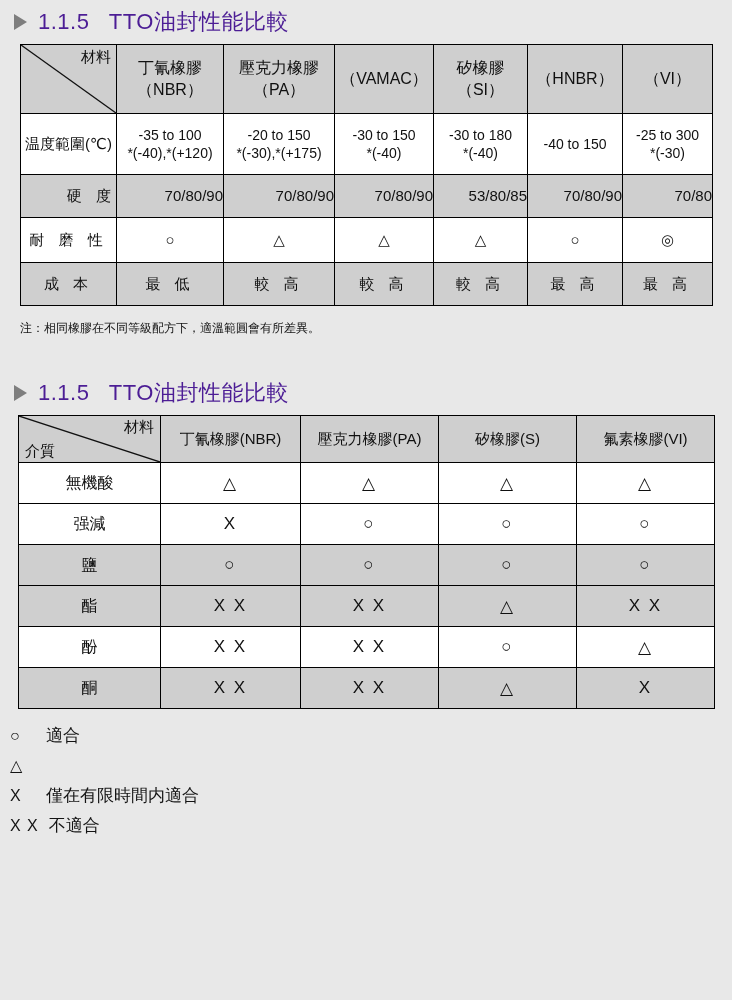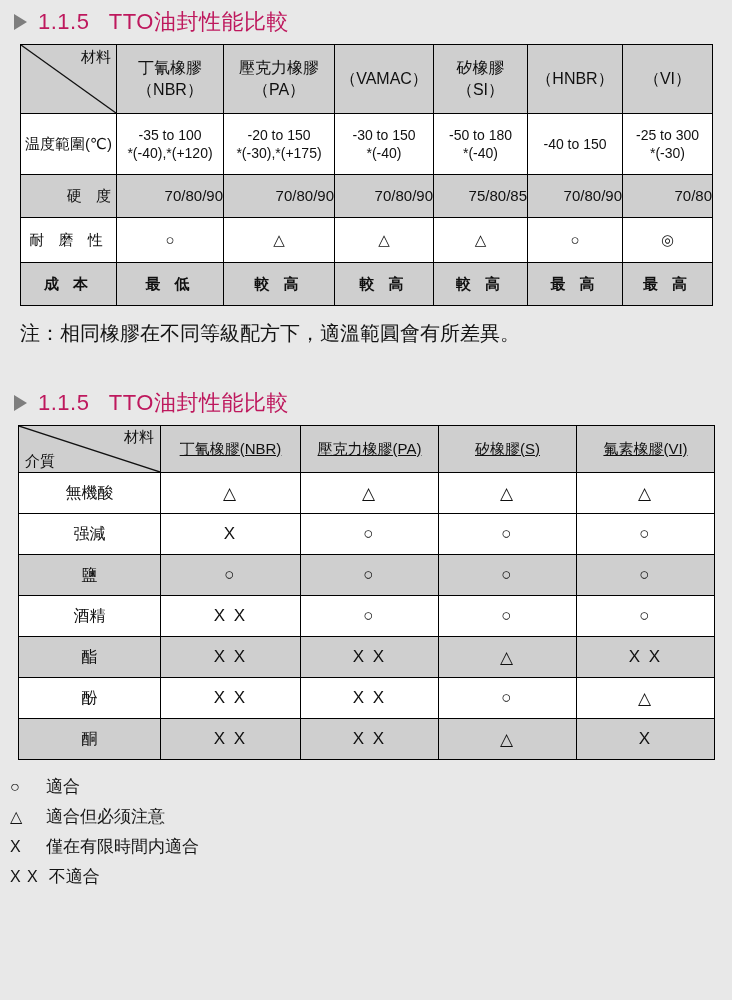--- a/index.html
+++ b/index.html
@@ -28,21 +28,21 @@
     width: 0;
     height: 0;
     border-left: 13px solid #7e7e7e;
     border-top: 8px solid transparent;
     border-bottom: 8px solid transparent;
     flex: 0 0 auto;
   }
   .heading-text {
     font-size: 22px;
     letter-spacing: 0.5px;
-    color: #be185d;
+    color: #4c1d95;
     white-space: pre;
     text-align: center;
   }
 
   
   .tbl {
     border-collapse: collapse;
     table-layout: fixed;
     background: #ffffff;
     border: 1px solid #000;
@@ -80,42 +80,42 @@
   }
   .h-mat-name { font-size: 16px; line-height: 1.35; white-space: pre-line; }
   .cell-first { font-size: 15px; white-space: nowrap; }
   .temp-cell { font-size: 14px; line-height: 1.3; white-space: pre-line; }
   .spaced { letter-spacing: 5px; padding-left: 5px; }
   .sym { font-size: 19px; line-height: 1; }
 
   .r-temp td { height: 60px; }
   .r-hard td { height: 42px; text-align: right; }
   .r-wear td { height: 44px; }
-  .r-cost td { height: 42px; font-weight: bold; }
+  .r-cost td { height: 42px; }
 
   
   .note {
     padding: 14px 0 0 20px;
-    font-size: 20px;
+    font-size: 12px;
     color: #141414;
   }
 
   
   #table2-wrap { padding: 0 0 0 18px; }
   #table2 { width: 696px; }
   #table2 td { height: 40px; font-size: 16px; }
   #table2 .corner2 {
     position: relative;
     height: 46px;
     overflow: hidden;
   }
   #table2 .corner2 .diag { position: absolute; left:0; top:0; width:100%; height:100%; }
   #table2 .corner2 .lbl-mat2 { position: absolute; right: 6px; top: 2px; font-size: 15px; }
   #table2 .corner2 .lbl-med2 { position: absolute; left: 6px; bottom: 1px; font-size: 15px; }
-  #table2 .colhead { font-size: 15px; text-decoration: underline; }
+  #table2 .colhead { font-size: 15px; }
   #table2 .sym2 { font-size: 17px; letter-spacing: 2px; }
 
   
   .legend { padding: 12px 0 0 10px; }
   .legend-row {
     display: flex;
     align-items: baseline;
     gap: 10px;
     font-size: 17px;
     line-height: 30px;
@@ -188,38 +188,38 @@
           </td>
         <td class="white">
             <div class="temp-cell">-20 to 150
 *(-30),*(+175)</div>
           </td>
         <td class="white">
             <div class="temp-cell">-30 to 150
 *(-40)</div>
           </td>
         <td class="white">
-            <div class="temp-cell">-50 to 180
+            <div class="temp-cell">-30 to 180
 *(-40)</div>
           </td>
         <td class="white">
             <div class="temp-cell">-40 to 150</div>
           </td>
         <td class="white">
             <div class="temp-cell">-25 to 300
 *(-30)</div>
           </td>
       </tr>
 
       <tr class="r-hard">
         <td class="shade cell-first spaced">硬 度</td>
         <td class="shade">70/80/90</td>
         <td class="shade">70/80/90</td>
         <td class="shade">70/80/90</td>
-        <td class="shade">75/80/85</td>
+        <td class="shade">53/80/85</td>
         <td class="shade">70/80/90</td>
         <td class="shade">70/80</td>
       </tr>
 
       <tr class="r-wear">
         <td class="white cell-first spaced">耐 磨 性</td>
         <td class="white sym">○</td>
         <td class="white sym">△</td>
         <td class="white sym">△</td>
         <td class="white sym">△</td>
@@ -288,27 +288,20 @@
         <td class="white sym2">○</td>
       </tr>
       <tr>
         <td class="shade">鹽</td>
         <td class="shade sym2">○</td>
         <td class="shade sym2">○</td>
         <td class="shade sym2">○</td>
         <td class="shade sym2">○</td>
       </tr>
       <tr>
-        <td class="white">酒精</td>
-        <td class="white sym2">X X</td>
-        <td class="white sym2">○</td>
-        <td class="white sym2">○</td>
-        <td class="white sym2">○</td>
-      </tr>
-      <tr>
         <td class="shade">酯</td>
         <td class="shade sym2">X X</td>
         <td class="shade sym2">X X</td>
         <td class="shade sym2">△</td>
         <td class="shade sym2">X X</td>
       </tr>
       <tr>
         <td class="white">酚</td>
         <td class="white sym2">X X</td>
         <td class="white sym2">X X</td>
@@ -326,21 +319,20 @@
   </table>
 </div>
 
 <div class="legend">
   <div class="legend-row">
     <span class="legend-sym">○</span>
     <span>適合</span>
   </div>
   <div class="legend-row">
     <span class="legend-sym">△</span>
-    <span>適合但必须注意</span>
   </div>
   <div class="legend-row">
     <span class="legend-sym">X</span>
     <span>僅在有限時間内適合</span>
   </div>
   <div class="legend-row">
     <span class="legend-sym xx">X X</span>
     <span>不適合</span>
   </div>
 </div>

